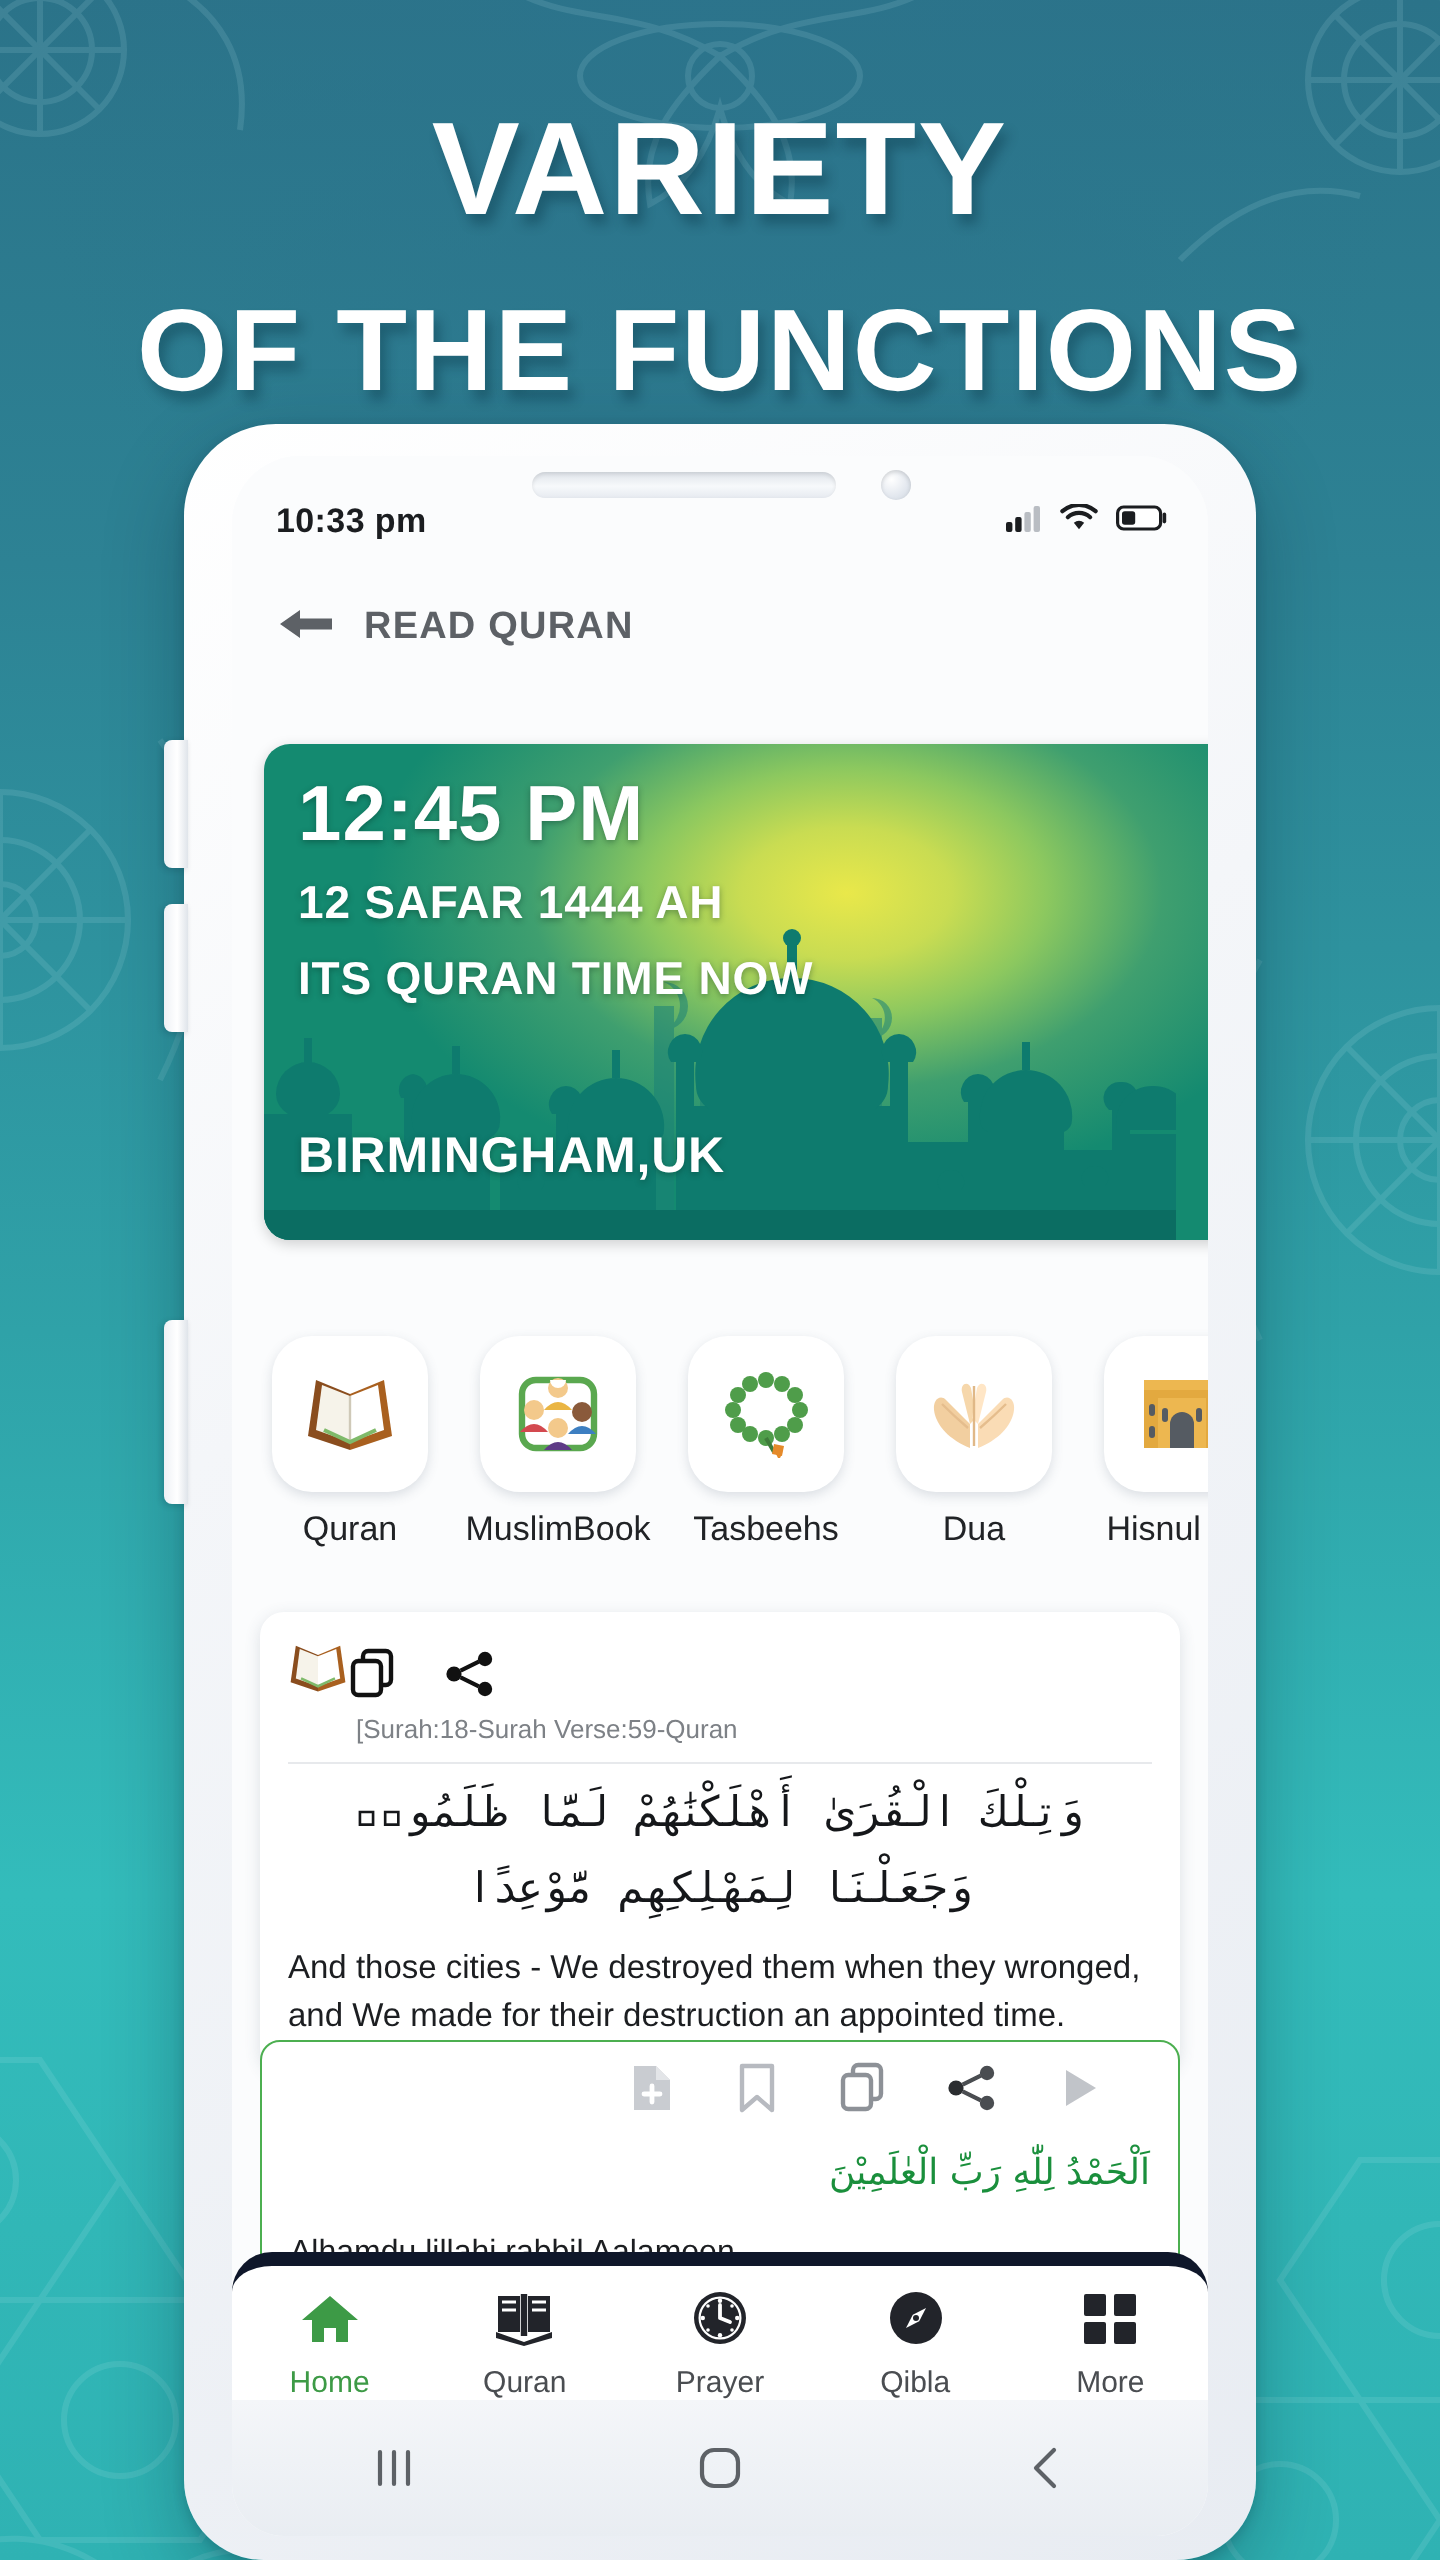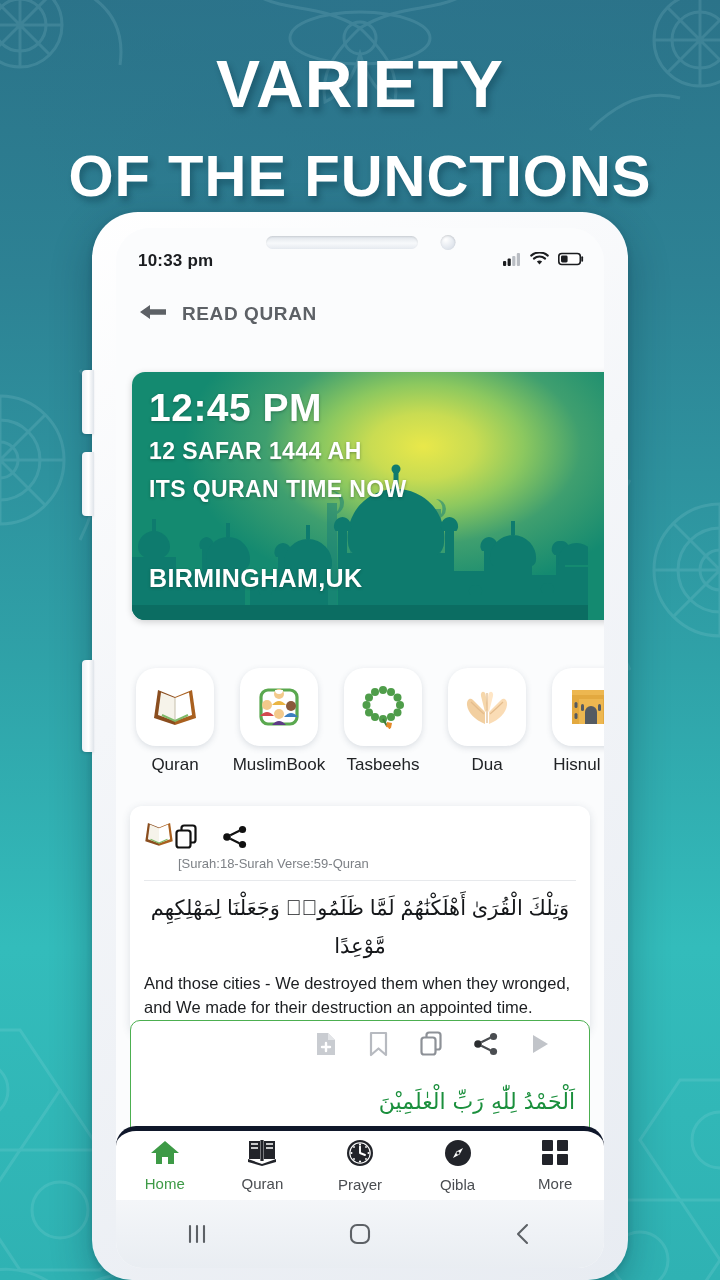--- a/index.html
+++ b/index.html
@@ -138,47 +138,47 @@
   }
   #verse-head { display:flex; align-items:flex-start; }
   #verse-head .vh-icon { margin-top:2px; }
   #verse-head .vh-mid { flex:1; margin-left:7px; }
   #verse-title { font-size:23px; font-weight:bold; color:#6a6f74; letter-spacing:.2px; line-height:27px; }
   #verse-ref { font-size:13px; color:#7d8186; margin-top:2px; margin-left:34px; }
   #verse-head .vh-acts { display:flex; align-items:center; gap:24px; margin:6px 8px 0 0; }
   #verse-sep { height:1px; background:#e7e9ec; margin:9px 0 8px 0; }
   #verse-arabic {
     direction:rtl; text-align:center; font-size:21px; color:#15171a;
-    line-height:38px; font-family:Liberation Sans, sans-serif; padding:0 4px;
+    line-height:38px; font-family:Liberation Mono, monospace; padding:0 4px;
   }
   #verse-en { margin-top:6px; font-size:16.5px; color:#1c1e21; line-height:24px; }
 
   
   #ayah-card {
     position:absolute; top:792px; left:14px; width:460px; height:160px;
     background:#fff; border:1.5px solid #4caf50; border-radius:10px;
     padding:10px 14px;
     overflow:hidden;
   }
   #ayah-acts { display:flex; justify-content:flex-end; align-items:center; gap:30px; padding-right:24px; }
   #ayah-arabic {
-    direction:rtl; text-align:right; margin-top:24px; padding-left:10px;
-    font-size:22px; color:#1a8f3c; font-family:"DejaVu Sans", sans-serif; line-height:34px;
+    direction:rtl; text-align:right; margin-top:8px; padding-left:10px;
+    font-size:18px; color:#1a8f3c; font-family:"DejaVu Sans", sans-serif; line-height:34px;
   }
   #ayah-translit {
     margin-top:14px; font-size:16px; color:#1c1e21;
   }
 
   
   #bottomnav {
     position:absolute; bottom:68px; left:0; width:488px; height:74px;
     background:#fff;
-    border-top:5px solid #0f172a;
+    border-top:7px solid #0f172a;
     border-radius:20px 20px 0 0;
-    display:flex; align-items:center;
+    display:flex; align-items:flex-end;
     z-index:12;
   }
   .navitem { flex:1; display:flex; flex-direction:column; align-items:center; gap:5px; }
   .navitem .nl { font-size:15px; color:#4a4d51; }
   .navitem.active .nl { color:#3d9a46; }
 
   
   #sysnav {
     position:absolute; bottom:0; left:0; width:488px; height:68px;
     background:linear-gradient(180deg,#f4f6f9,#e9edf2);

